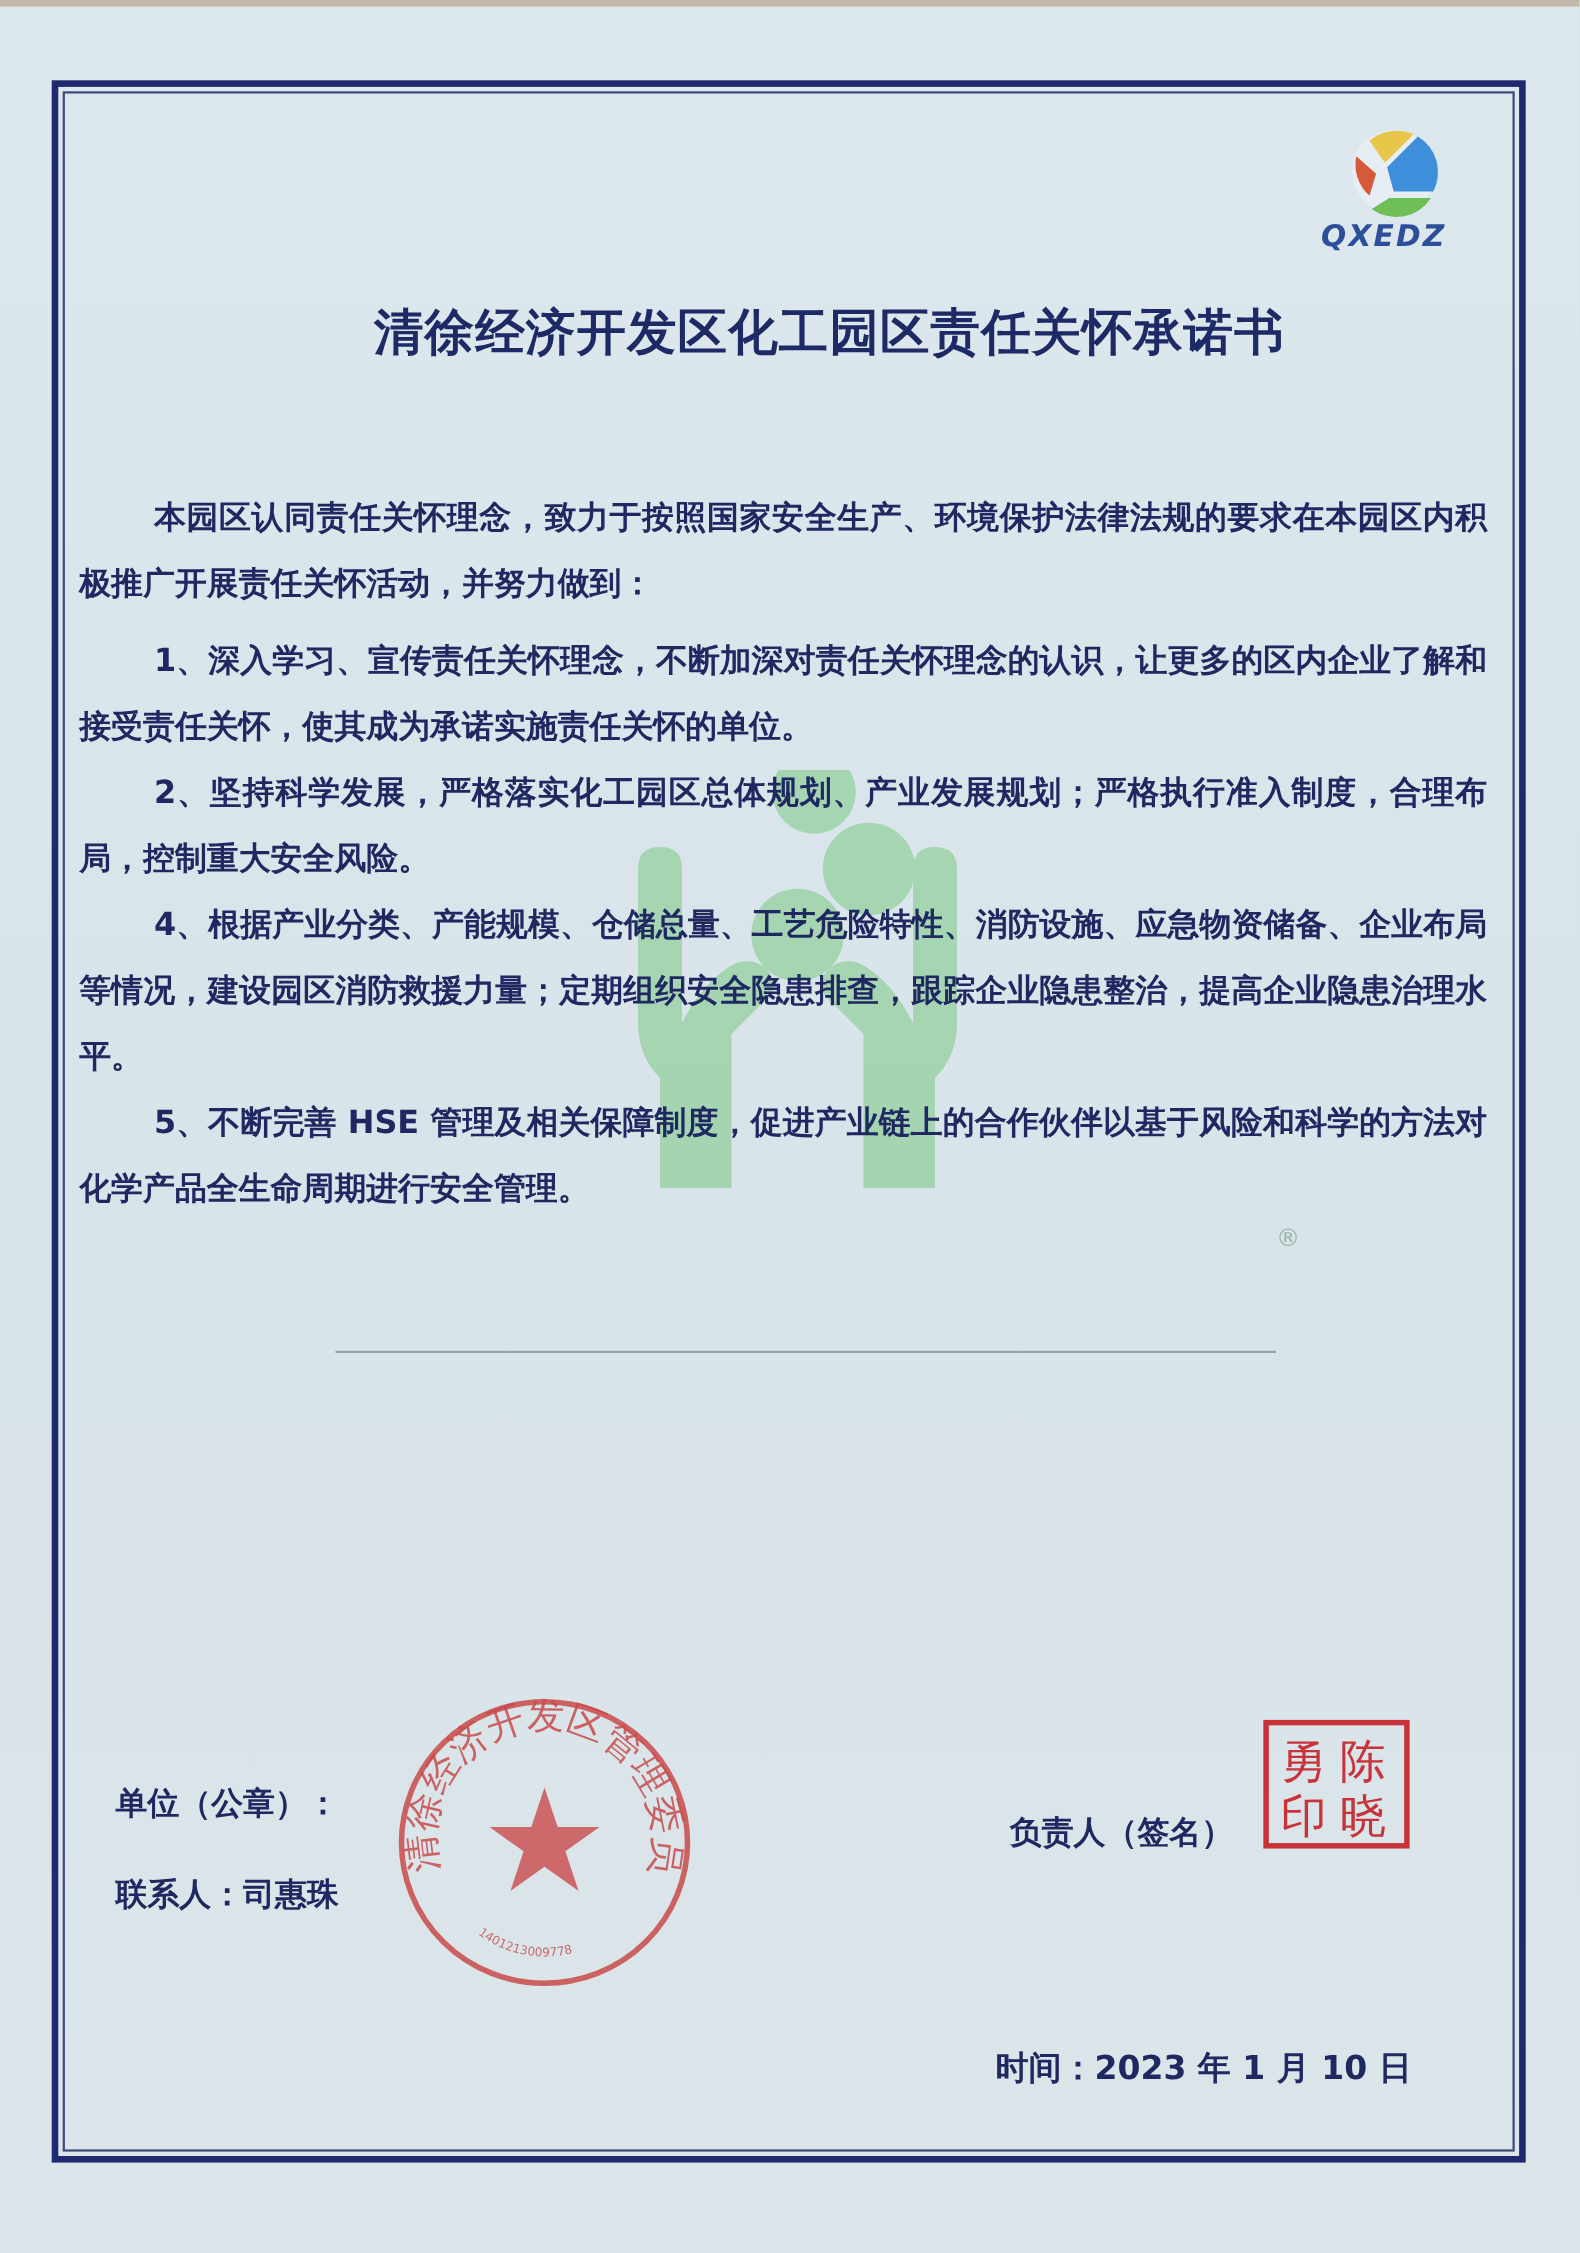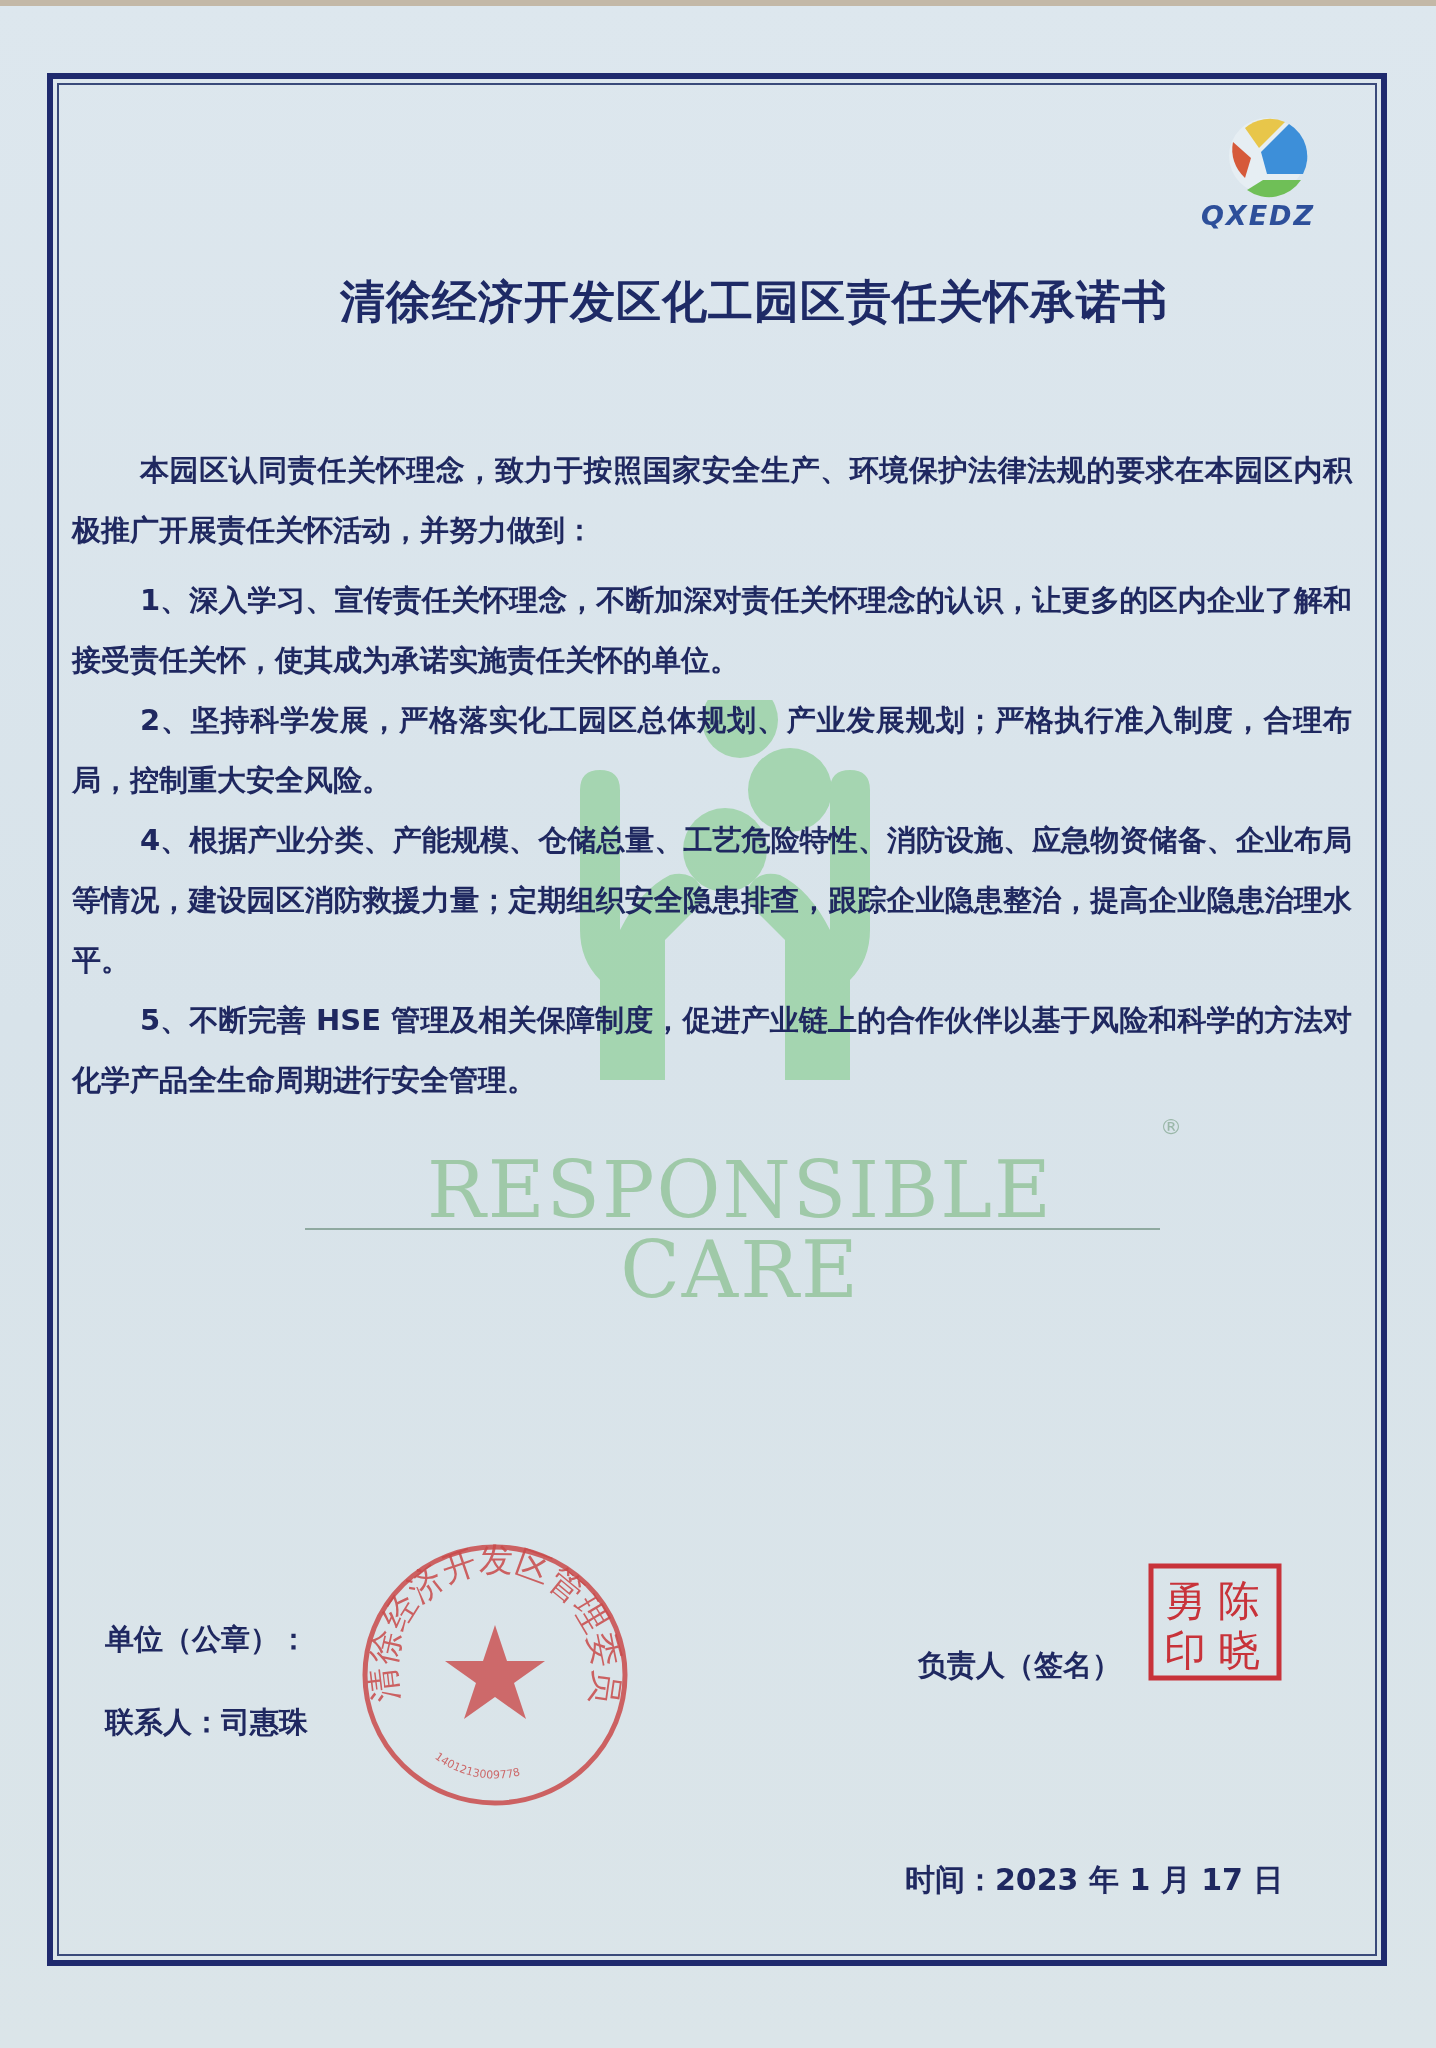--- a/index.html
+++ b/index.html
@@ -75,21 +75,20 @@
 
   <svg class="watermark" viewBox="0 0 330 380">
     <g fill="#9cd3a7">
       <circle cx="180" cy="20" r="38"></circle>
       <circle cx="230" cy="90" r="42"></circle>
       <circle cx="165" cy="150" r="42"></circle>
       <path d="M20 90 Q20 70 40 70 Q60 70 60 90 L60 230 Q80 190 110 175 Q130 170 140 185 Q150 200 130 215 L105 240 L105 380 L40 380 L40 280 Q20 260 20 230 Z"></path>
       <path d="M310 90 Q310 70 290 70 Q270 70 270 90 L270 230 Q250 190 220 175 Q200 170 190 185 Q180 200 200 215 L225 240 L225 380 L290 380 L290 280 Q310 260 310 230 Z"></path>
     </g>
   </svg>
-  <div class="wm-text">RESPONSIBLE CARE</div>
   <div class="wm-reg">®</div>
   <div class="wm-line"></div>
 
   <div class="body">
     <p class="para" style="margin-bottom:10px">本园区认同责任关怀理念，致力于按照国家安全生产、环境保护法律法规的要求在本园区内积极推广开展责任关怀活动，并努力做到：</p>
     <p class="para" style="margin-bottom:0">1、深入学习、宣传责任关怀理念，不断加深对责任关怀理念的认识，让更多的区内企业了解和接受责任关怀，使其成为承诺实施责任关怀的单位。</p>
     <p class="para">2、坚持科学发展，严格落实化工园区总体规划、产业发展规划；严格执行准入制度，合理布局，控制重大安全风险。</p>
     <p class="para">4、根据产业分类、产能规模、仓储总量、工艺危险特性、消防设施、应急物资储备、企业布局等情况，建设园区消防救援力量；定期组织安全隐患排查，跟踪企业隐患整治，提高企业隐患治理水平。</p>
     <p class="para">5、不断完善 HSE 管理及相关保障制度，促进产业链上的合作伙伴以基于风险和科学的方法对化学产品全生命周期进行安全管理。</p>
   </div>
@@ -114,14 +113,14 @@
   </svg>
 
   <svg class="sq-seal" viewBox="0 0 134 118">
     <rect x="3" y="3" width="128" height="112" fill="none" stroke="#c8333a" stroke-width="5"></rect>
     <text x="16" y="52" font-size="42" fill="#c8333a" font-family="DejaVu Serif, serif">勇</text>
     <text x="70" y="52" font-size="42" fill="#c8333a" font-family="DejaVu Serif, serif">陈</text>
     <text x="16" y="102" font-size="42" fill="#c8333a" font-family="DejaVu Serif, serif">印</text>
     <text x="70" y="102" font-size="42" fill="#c8333a" font-family="DejaVu Serif, serif">晓</text>
   </svg>
 
-  <div class="date">时间：2023 年 1 月 17  日</div>
+  <div class="date">时间：2023 年 1 月 10  日</div>
 </div>
 
 </body></html>

